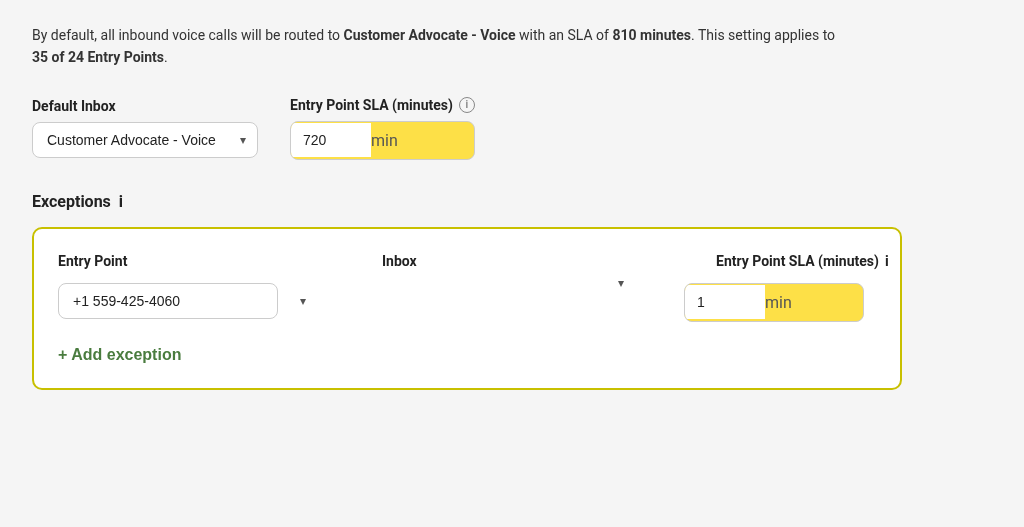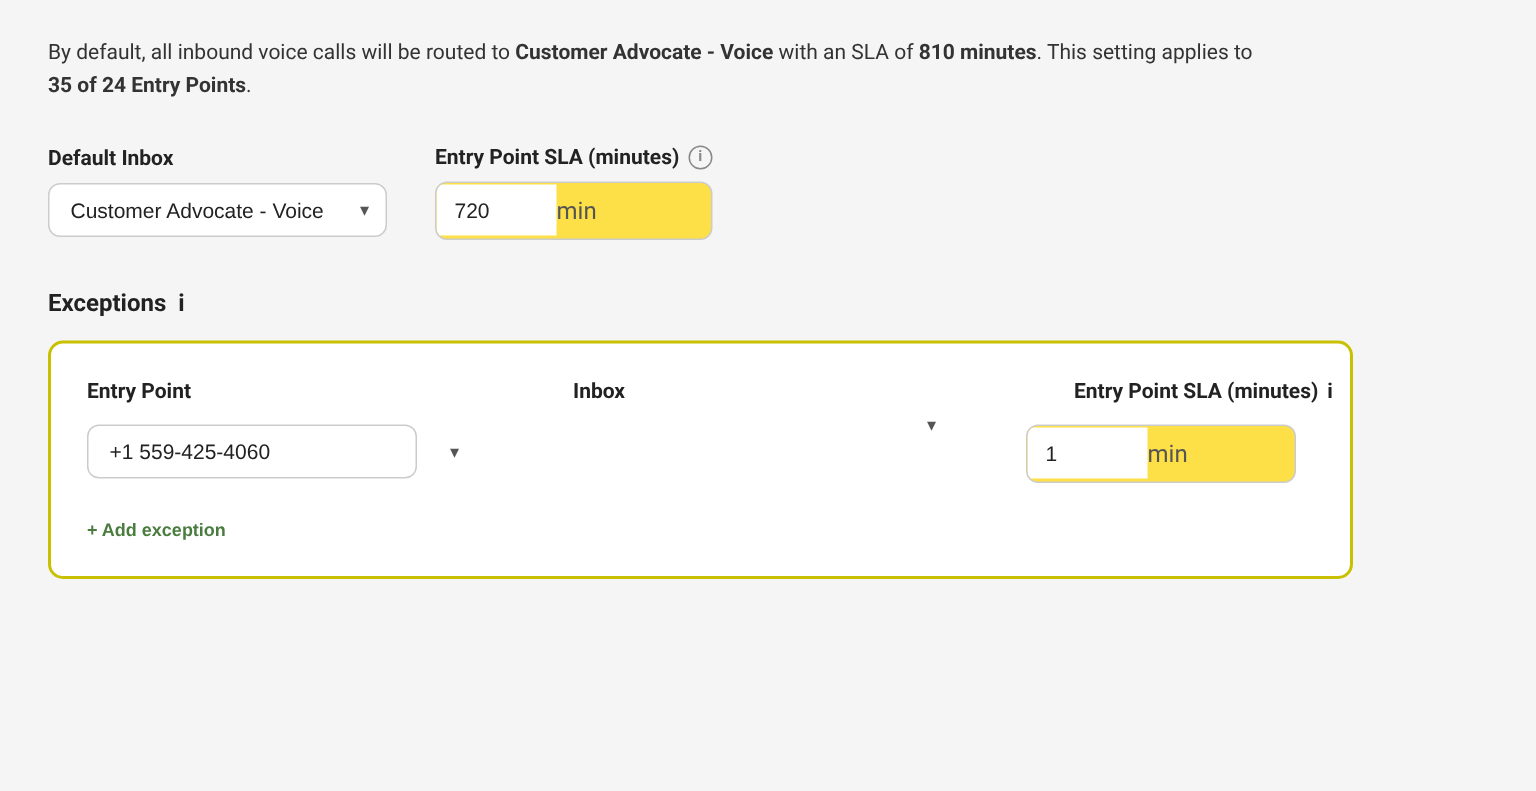--- a/index.html
+++ b/index.html
@@ -164,21 +164,21 @@
       display: flex;
       gap: 48px;
       align-items: flex-start;
       margin-bottom: 20px;
     }
 
     .add-exception-btn {
       background: none;
       border: none;
       color: #4a7c3f;
-      font-size: 12px;
+      font-size: 16px;
       font-weight: 600;
       cursor: pointer;
       padding: 4px 0;
       display: flex;
       align-items: center;
       gap: 4px;
     }
   </style>
 </head>
 <body>

